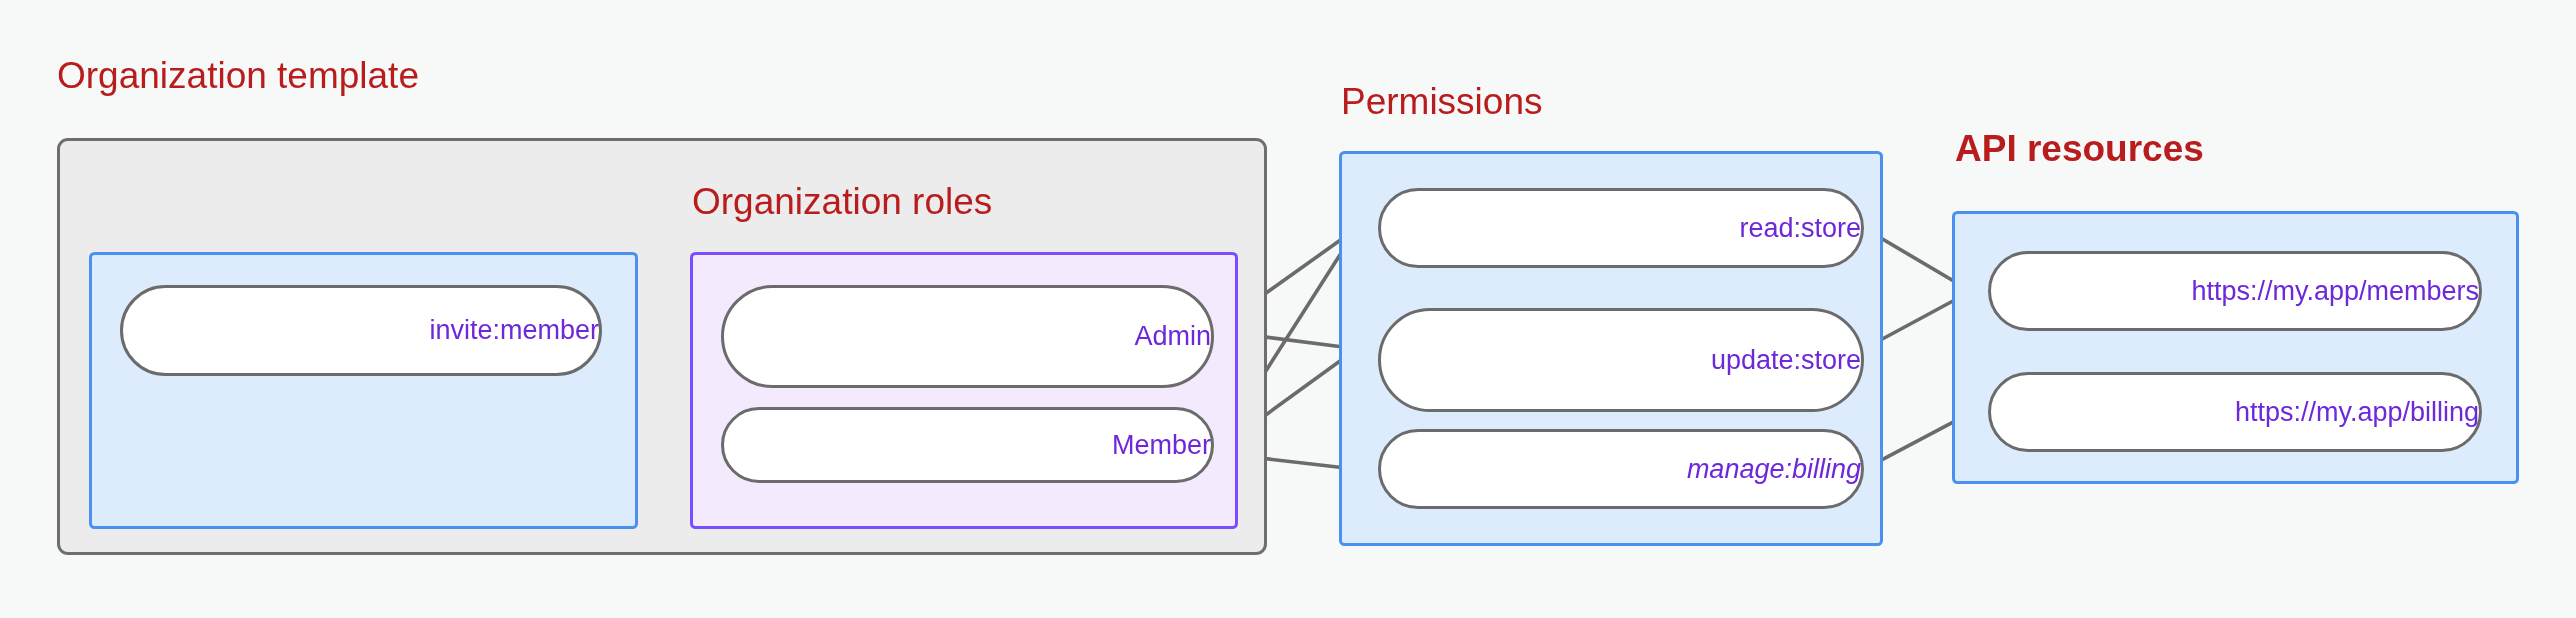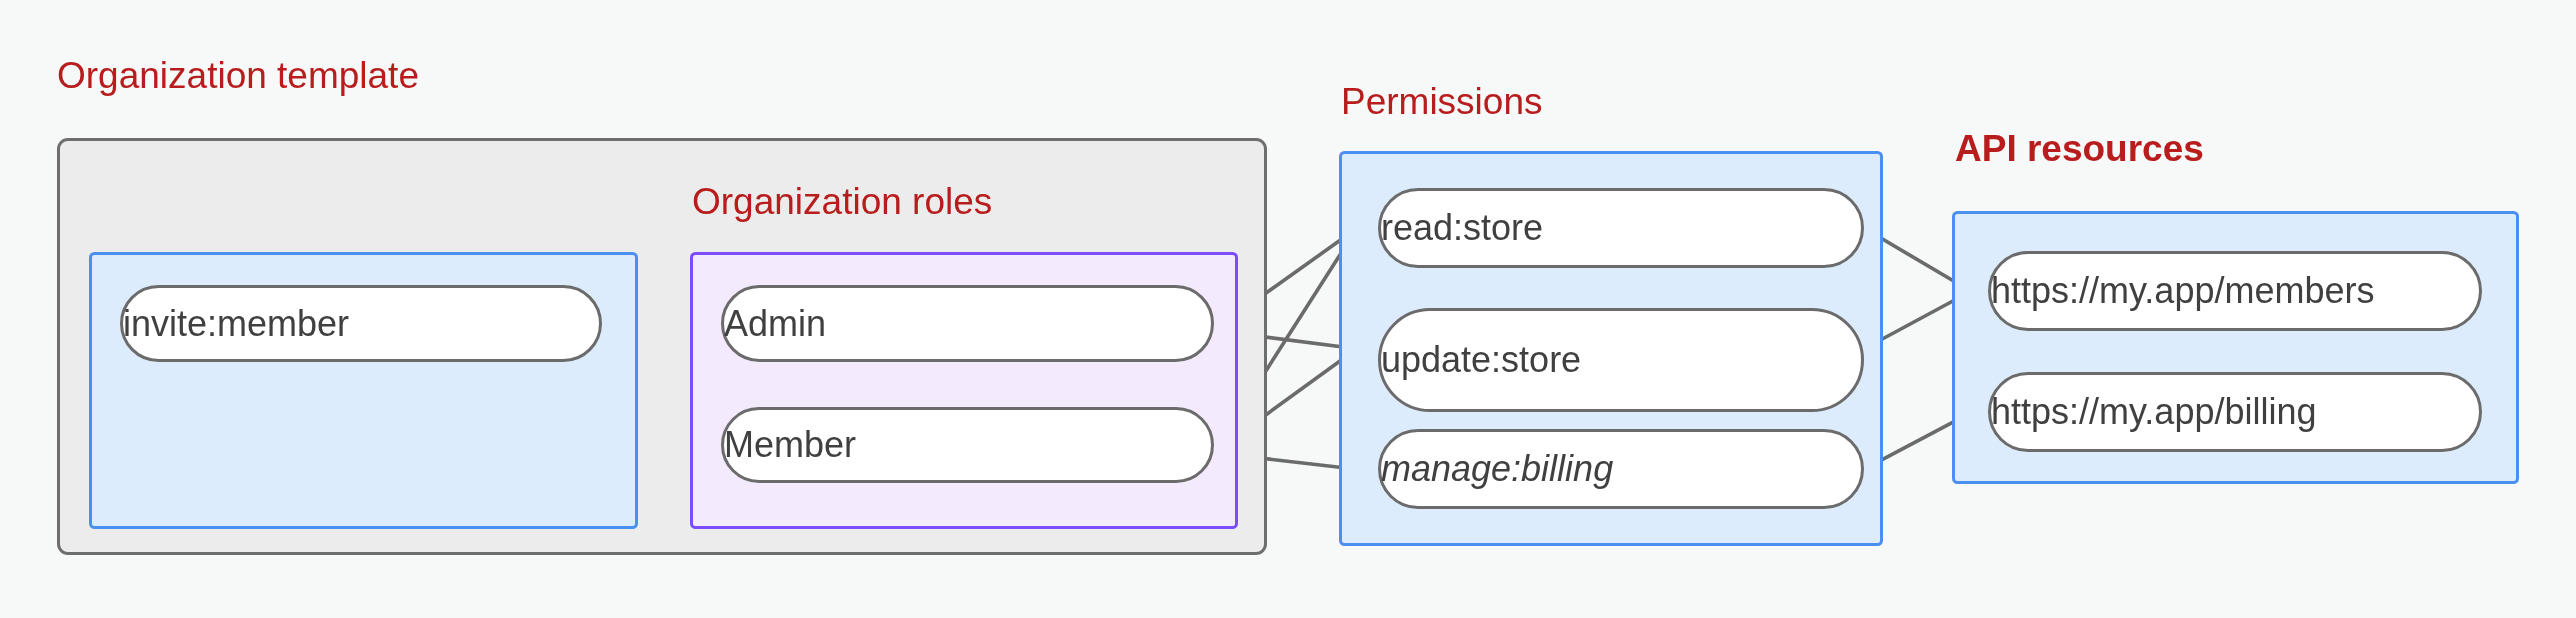--- a/index.html
+++ b/index.html
@@ -73,23 +73,23 @@
 
   
   .pill {
     position: absolute;
     box-sizing: border-box;
     background: #ffffff;
     border: 3.7px solid #6b6b6b;
     border-radius: 912px;
     display: flex;
     align-items: center;
-    justify-content: flex-start;
-    font-size: 36px;
-    color: #404040;
+    justify-content: flex-end;
+    font-size: 27px;
+    color: #6d28d9;
     white-space: nowrap;
     z-index: 4;
   }
 </style>
 </head>
 <body>
 
 <div id="canvas">
 
   <svg id="edges" viewBox="0 0 2823 678" width="2576" height="619" xmlns="http://www.w3.org/2000/svg">
@@ -125,30 +125,30 @@
     <circle cx="2160" cy="452" r="13"></circle>
   </svg>
 
   <div class="group-label" style="left:57px; top:57px;">Organization template</div>
 
   <div class="group box-outer" style="left:57px; top:138px; width:1210px; height:417px;"></div>
 
 
   <div class="group box-blue" style="left:89px; top:252px; width:549px; height:277px;"></div>
 
-  <div class="pill" style="left:120px; top:285px; width:482px; height:77px;">
+  <div class="pill" style="left:120px; top:285px; width:482px; height:91px;">
     <span>invite:member</span>
   </div>
 
 
   <div class="group-label" style="left:692px; top:183px;">Organization roles</div>
 
   <div class="group box-purple" style="left:690px; top:252px; width:548px; height:277px;"></div>
 
-  <div class="pill" style="left:721px; top:285px; width:493px; height:77px;">
+  <div class="pill" style="left:721px; top:285px; width:493px; height:103px;">
     <span>Admin</span>
   </div>
 
   <div class="pill" style="left:721px; top:407px; width:493px; height:76px;">
     <span>Member</span>
   </div>
 
   <div class="group-label" style="left:1341px; top:69px;margin-top:14px;">Permissions</div>
 
   <div class="group box-blue" style="left:1339px; top:151px; width:544px; height:395px;"></div>

